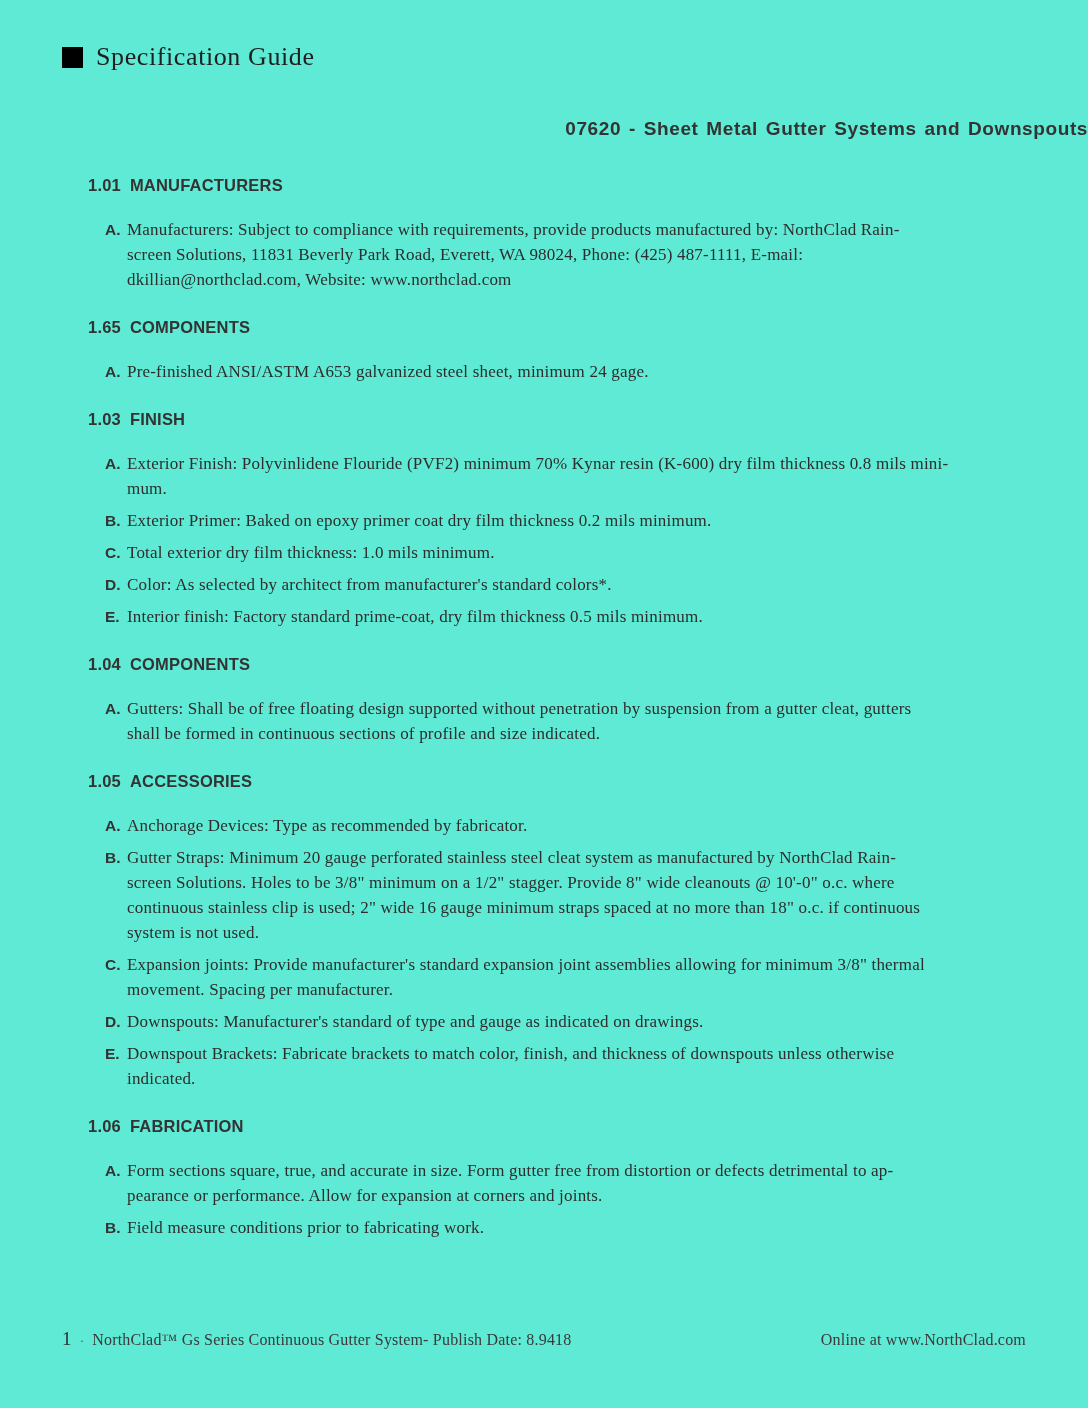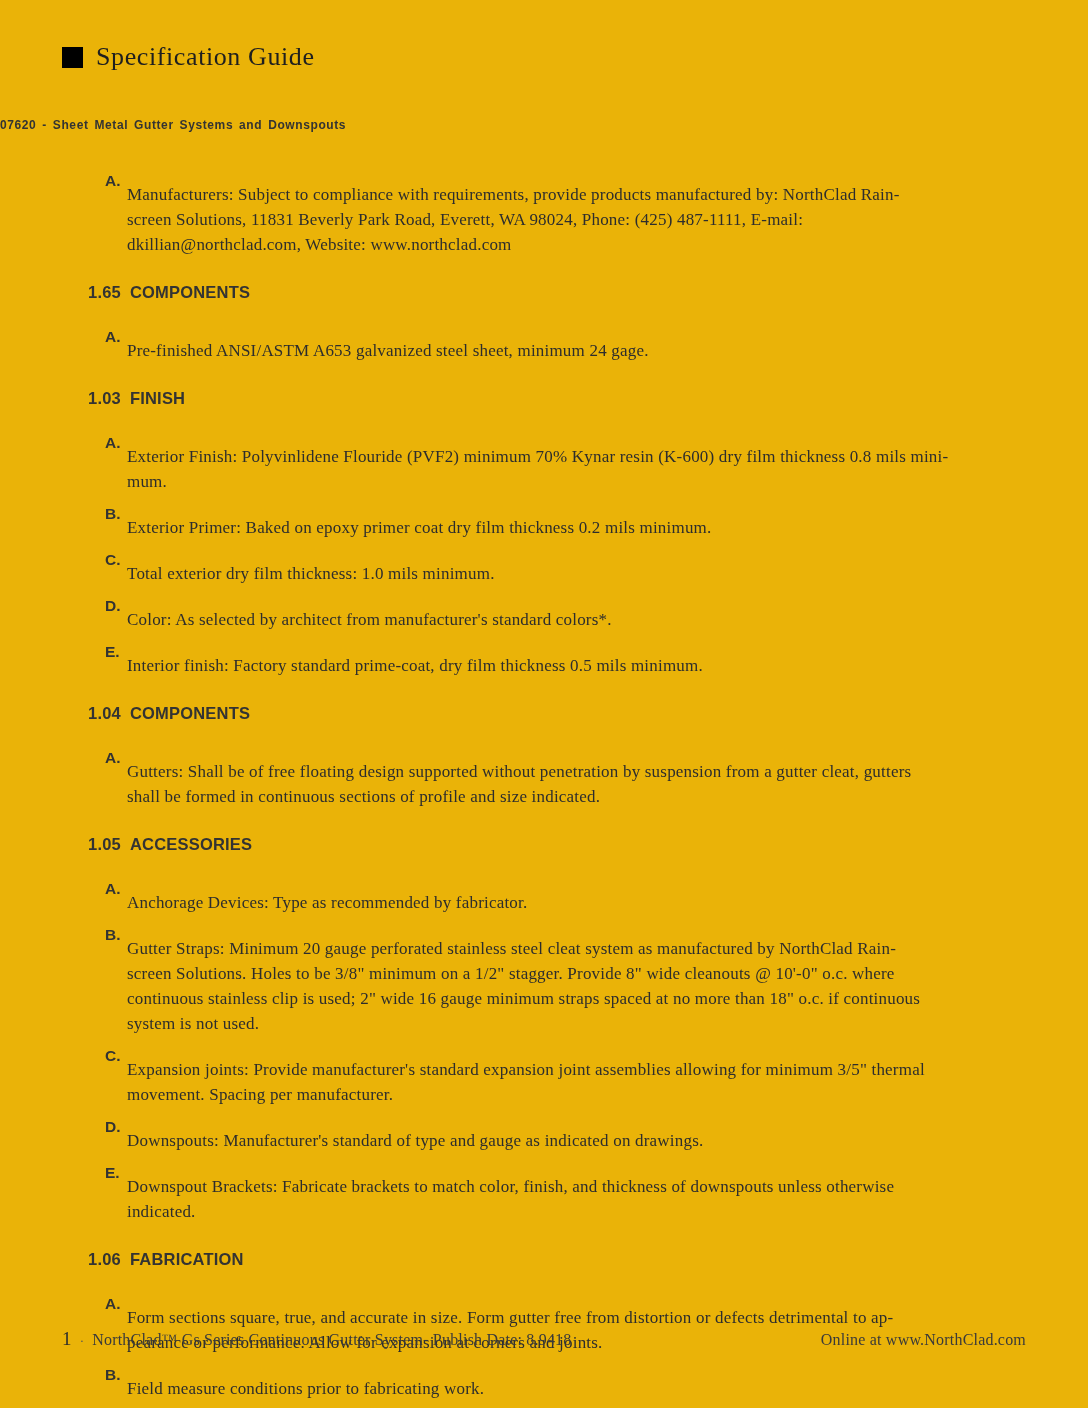--- a/index.html
+++ b/index.html
@@ -4,21 +4,21 @@
 <style>
   html, body {
     margin: 0;
     padding: 0;
     background: #ffffff;
   }
   .page {
     position: relative;
     width: 1088px;
     height: 1408px;
-    background: #eab308;
+    background: #5eead4;
     overflow: hidden;
     font-family: "Liberation Serif", serif;
     color: #2d2d2d;
   }
   .doc-header {
     display: flex;
     align-items: center;
     gap: 13px;
     padding: 42px 0 0 62px;
   }
@@ -29,24 +29,24 @@
     flex: 0 0 auto;
   }
   .brand-text {
     font-family: "Liberation Serif", serif;
     font-size: 26px;
     color: #1f1f1f;
     letter-spacing: 0.6px;
   }
   .doc-title {
     margin: 46px 0 0 0;
-    text-align: left;
+    text-align: right;
     font-family: "Liberation Sans", sans-serif;
     font-weight: 700;
-    font-size: 12px;
+    font-size: 19px;
     color: #333333;
     letter-spacing: 0.6px;
     word-spacing: 2px;
   }
   .sections {
     margin: 36px 50px 0 88px;
   }
   .section {
     margin-bottom: 26px;
   }
@@ -75,21 +75,20 @@
   }
   .text {
     flex: 1 1 auto;
     font-family: "Liberation Serif", serif;
     font-size: 17px;
     line-height: 25px;
     color: #2d2d2d;
     letter-spacing: 0.2px;
     white-space: pre-line;
     max-width: 905px;
-    margin-top: 14px;
   }
   .doc-footer {
     position: absolute;
     left: 62px;
     right: 62px;
     top: 1328px;
     display: flex;
     justify-content: space-between;
     align-items: baseline;
     font-family: "Liberation Serif", serif;
@@ -109,20 +108,23 @@
   <header class="doc-header">
     <span class="brand-square"></span>
     <span class="brand-text">Specification Guide</span>
   </header>
 
   <h1 class="doc-title">07620 - Sheet Metal Gutter Systems and Downspouts</h1>
 
   <main class="sections">
 
     <section class="section">
+      <div class="section-heading">
+        <span class="sec-num">1.01</span><span class="sec-title">MANUFACTURERS</span>
+      </div>
       <div class="items">
         <div class="item">
           <span class="letter">A.</span>
           <span class="text">Manufacturers: Subject to compliance with requirements, provide products manufactured by: NorthClad Rain-
 screen Solutions, 11831 Beverly Park Road, Everett, WA 98024, Phone: (425) 487-1111, E-mail:
 dkillian@northclad.com, Website: www.northclad.com</span>
         </div>
       </div>
     </section>
 
@@ -191,21 +193,21 @@
         </div>
         <div class="item">
           <span class="letter">B.</span>
           <span class="text">Gutter Straps: Minimum 20 gauge perforated stainless steel cleat system as manufactured by NorthClad Rain-
 screen Solutions. Holes to be 3/8" minimum on a 1/2" stagger. Provide 8" wide cleanouts @ 10'-0" o.c. where
 continuous stainless clip is used; 2" wide 16 gauge minimum straps spaced at no more than 18" o.c. if continuous
 system is not used.</span>
         </div>
         <div class="item">
           <span class="letter">C.</span>
-          <span class="text">Expansion joints: Provide manufacturer's standard expansion joint assemblies allowing for minimum 3/5" thermal
+          <span class="text">Expansion joints: Provide manufacturer's standard expansion joint assemblies allowing for minimum 3/8" thermal
 movement. Spacing per manufacturer.</span>
         </div>
         <div class="item">
           <span class="letter">D.</span>
           <span class="text">Downspouts: Manufacturer's standard of type and gauge as indicated on drawings.</span>
         </div>
         <div class="item">
           <span class="letter">E.</span>
           <span class="text">Downspout Brackets: Fabricate brackets to match color, finish, and thickness of downspouts unless otherwise
 indicated.</span>

